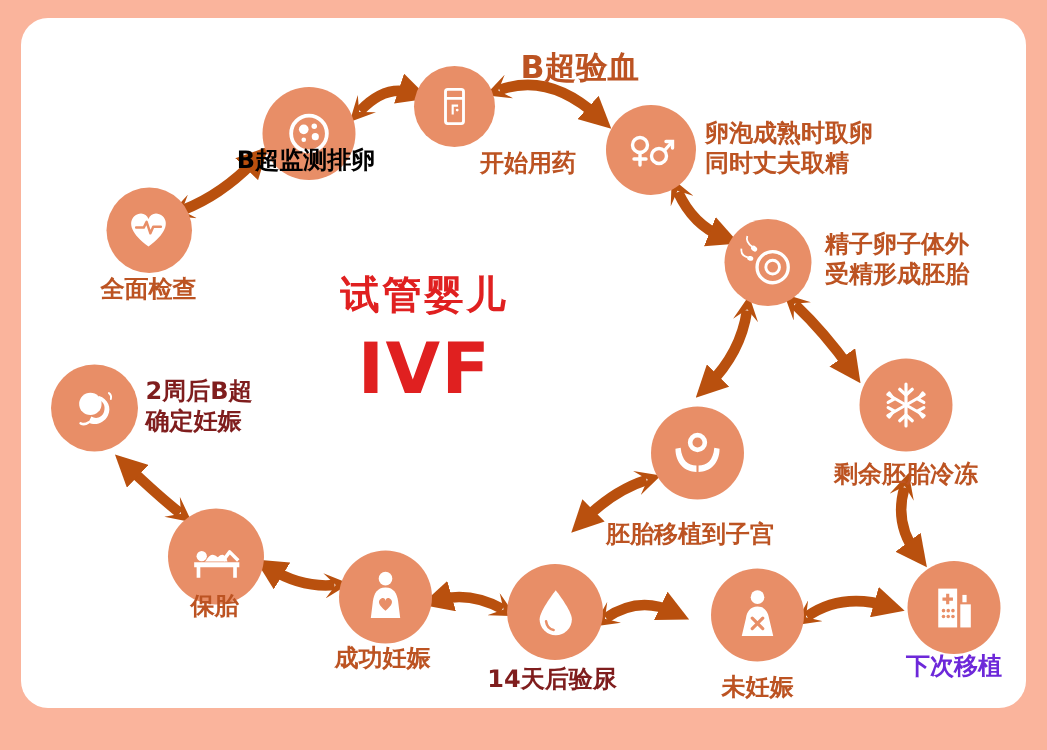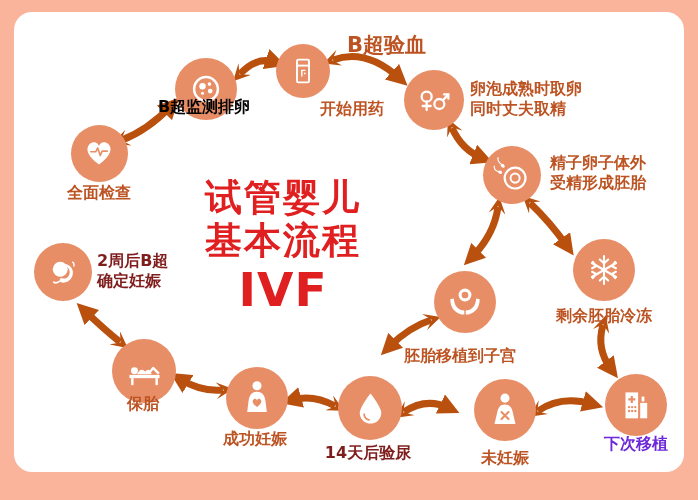--- a/index.html
+++ b/index.html
@@ -21,21 +21,21 @@
   .node-circle svg{display:block;}
   .node-label{
     position:absolute;font-weight:bold;white-space:nowrap;
     font-size:16px;line-height:20px;
   }
   .node-label.center{transform:translateX(-50%);text-align:center;}
   .title-block{
     position:absolute;left:170px;top:176px;width:226px;text-align:center;
     font-weight:800;
   }
-  .title-cn{font-size:37px;line-height:43px;letter-spacing:2px;}
+  .title-cn{font-size:26px;line-height:43px;letter-spacing:2px;}
   .title-en{font-size:47px;line-height:56px;letter-spacing:1px;}
   .annotation{
     position:absolute;font-weight:bold;font-size:21px;white-space:nowrap;
   }
   .watermark{
     position:absolute;right:13px;top:453px;
     font-size:27px;font-weight:bold;letter-spacing:2px;white-space:nowrap;
     color:rgba(172,172,172,0.78);
     text-shadow:0 0 1px rgba(255,255,255,0.9);
   }
@@ -261,17 +261,16 @@
       <div class="node-label" style="left: 97px; top: 251px; color: #7f1d1d;">
         <div>2周后B超</div>
         <div>确定妊娠</div>
       </div>
     </div>
 
   <div class="annotation" style="left: 347px; top: 31px; color: rgb(188, 83, 34);">B超验血</div>
 
   <div class="title-block" style="color: rgb(224, 32, 32);">
     <div class="title-cn">试管婴儿</div>
-    <div class="title-cn">基本流程</div>
     <div class="title-en">IVF</div>
   </div>
 
 </div>
 
 </body></html>

